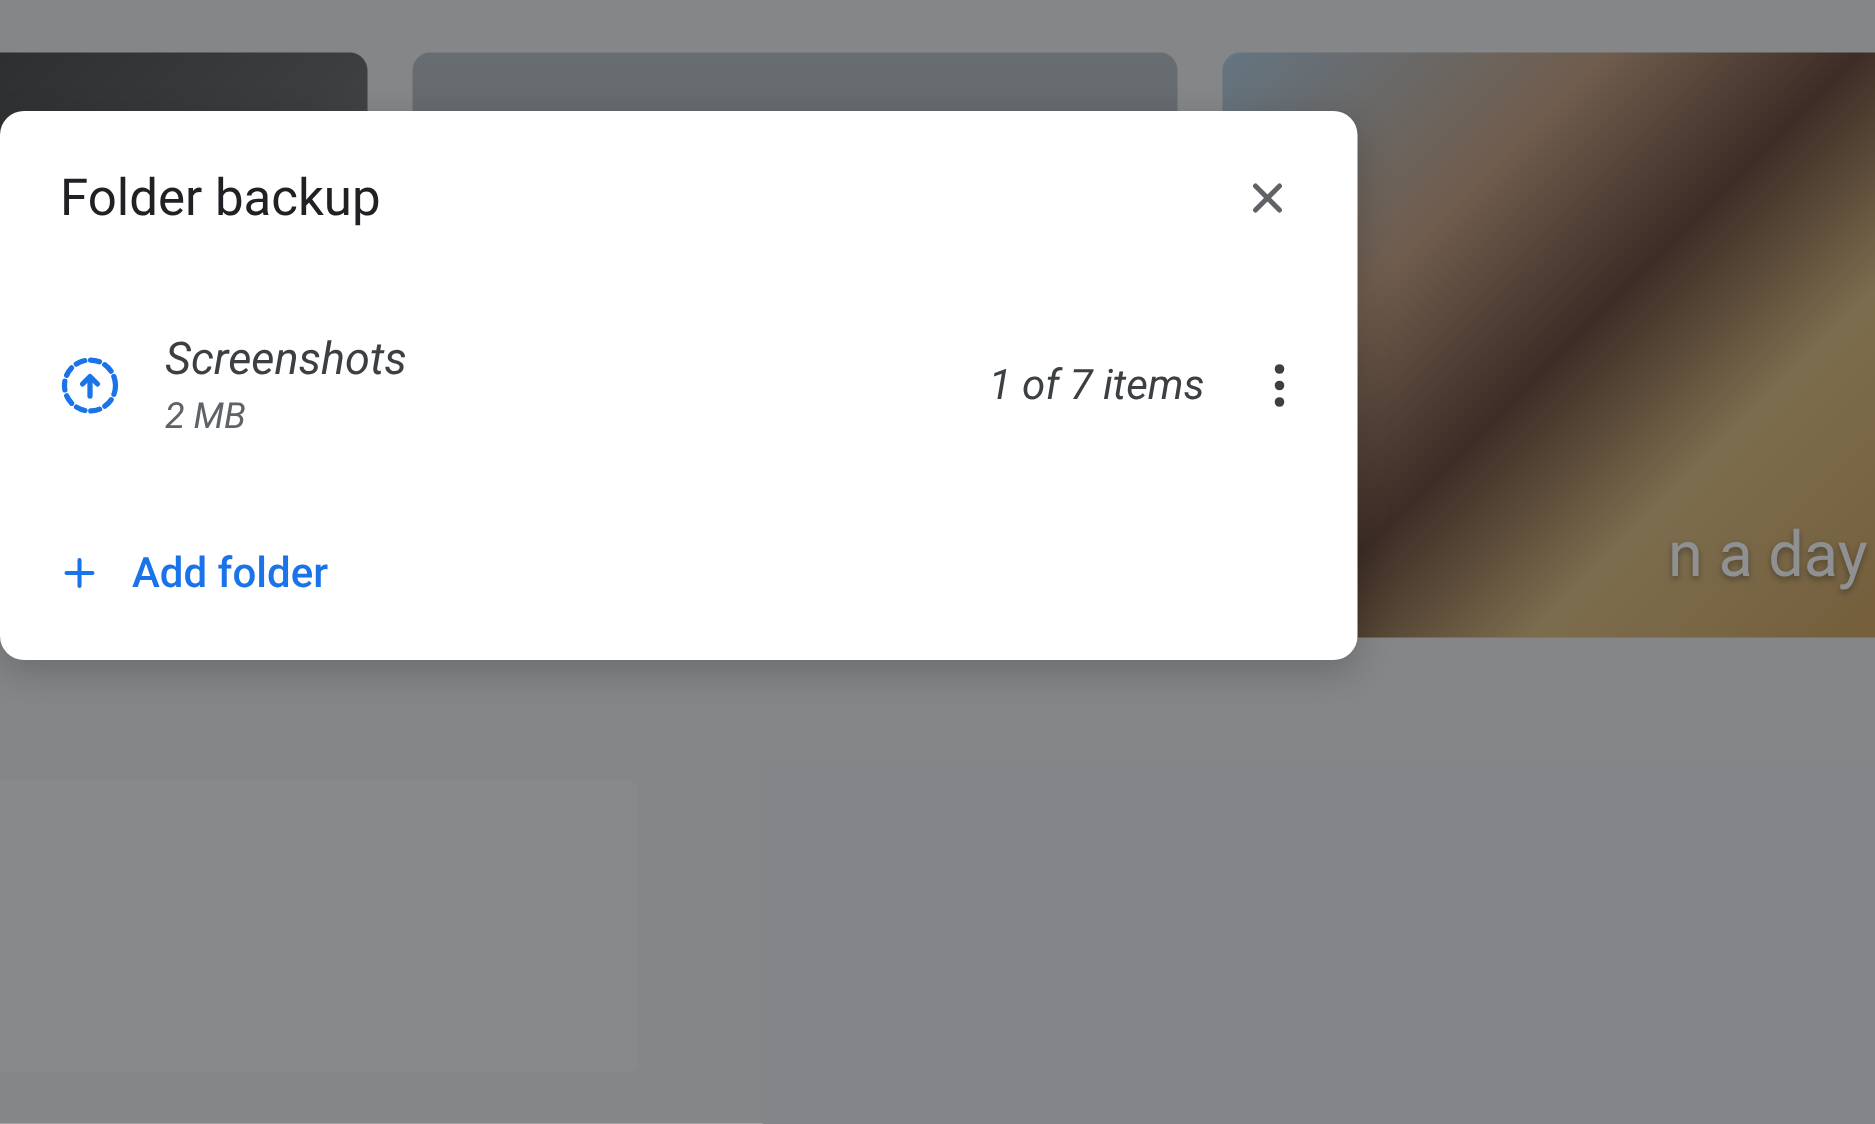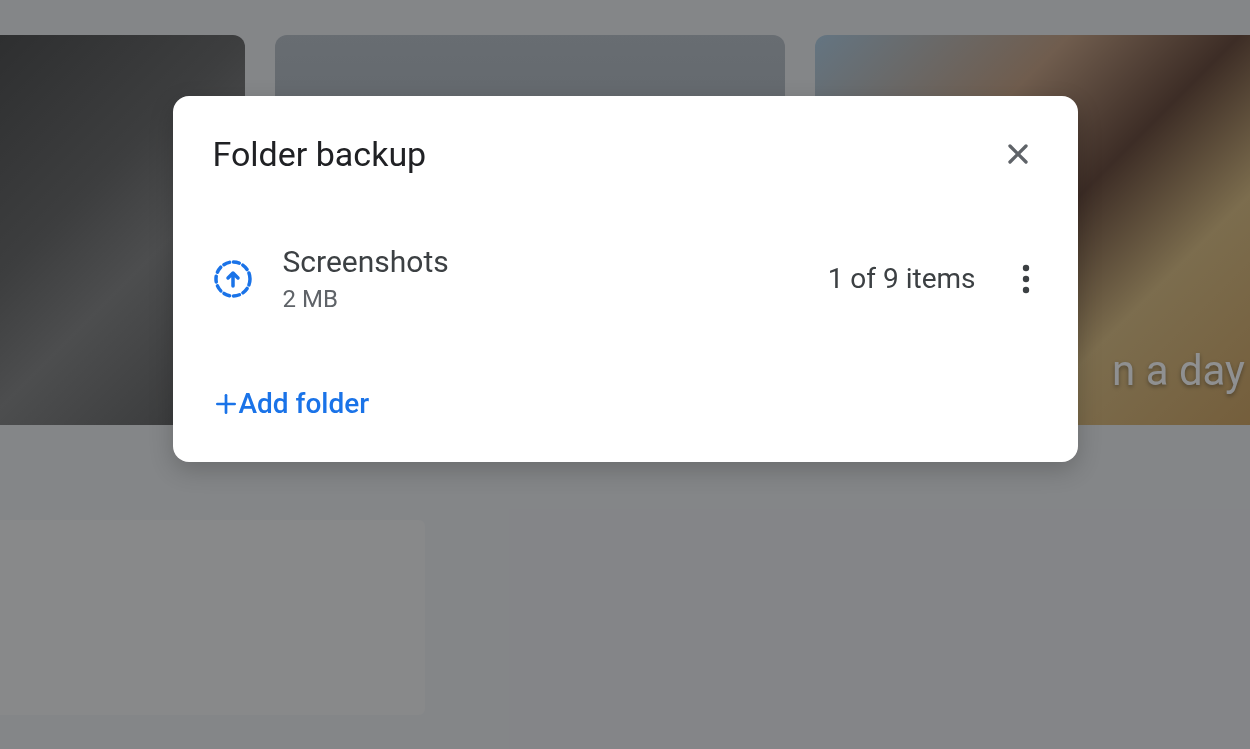--- a/index.html
+++ b/index.html
@@ -87,22 +87,22 @@
     
     .overlay {
       position: absolute;
       top: 0;
       left: 0;
       width: 100%;
       height: 100%;
       background: rgba(32, 33, 36, 0.5);
       display: flex;
       align-items: flex-start;
-      justify-content: center;
-      padding-top: 96px;
+      justify-content: flex-start;
+      padding-top: 74px;
     }
     
     .dialog {
       width: 905px;
       background: white;
       border-radius: 16px;
       box-shadow: 0 8px 24px rgba(0,0,0,0.2);
       padding: 38px 40px 38px 40px;
     }
     
@@ -126,20 +126,21 @@
       padding: 4px;
       display: flex;
       align-items: center;
       justify-content: center;
     }
     
     .folder-row {
       display: flex;
       align-items: center;
       margin-bottom: 70px;
+      font-style: italic;
     }
     
     .upload-icon {
       width: 40px;
       height: 40px;
       flex-shrink: 0;
       margin-right: 30px;
     }
     
     .folder-info {
@@ -173,20 +174,21 @@
       align-items: center;
       justify-content: center;
     }
     
     .add-folder-btn {
       background: none;
       border: none;
       cursor: pointer;
       display: flex;
       align-items: center;
+      gap: 22px;
       color: #1a73e8;
       font-size: 28px;
       font-weight: 500;
       font-family: inherit;
       padding: 4px 0;
     }
     
     .plus-icon {
       display: flex;
       align-items: center;
@@ -227,21 +229,21 @@
       <div class="upload-icon">
         <svg width="40" height="40" viewBox="0 0 40 40">
           <circle cx="20" cy="20" r="17" fill="none" stroke="#1a73e8" stroke-width="3.5" stroke-dasharray="6 4" stroke-linecap="round"></circle>
           <path d="M20 27 L20 14 M15 19 L20 14 L25 19" fill="none" stroke="#1a73e8" stroke-width="3.5" stroke-linecap="round" stroke-linejoin="round"></path>
         </svg>
       </div>
       <div class="folder-info">
         <div class="folder-name">Screenshots</div>
         <div class="folder-size">2 MB</div>
       </div>
-      <div class="folder-status">1 of 9 items</div>
+      <div class="folder-status">1 of 7 items</div>
       <button class="more-btn">
         <svg width="8" height="32" viewBox="0 0 8 32" fill="#3c4043">
           <circle cx="4" cy="5" r="3.2"></circle>
           <circle cx="4" cy="16" r="3.2"></circle>
           <circle cx="4" cy="27" r="3.2"></circle>
         </svg>
       </button>
     </div>
 
     <button class="add-folder-btn">

